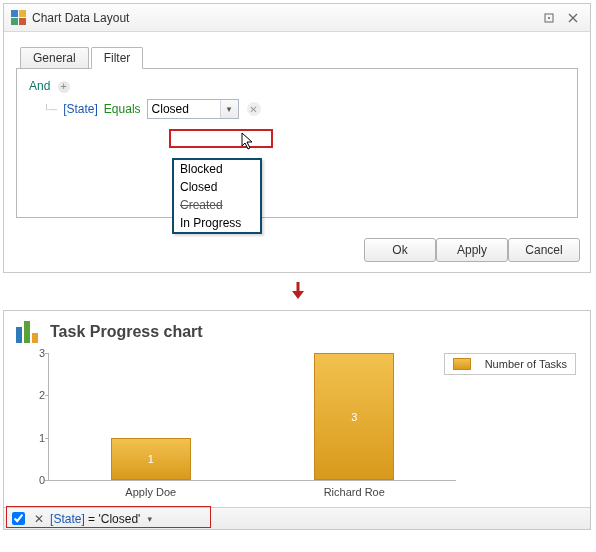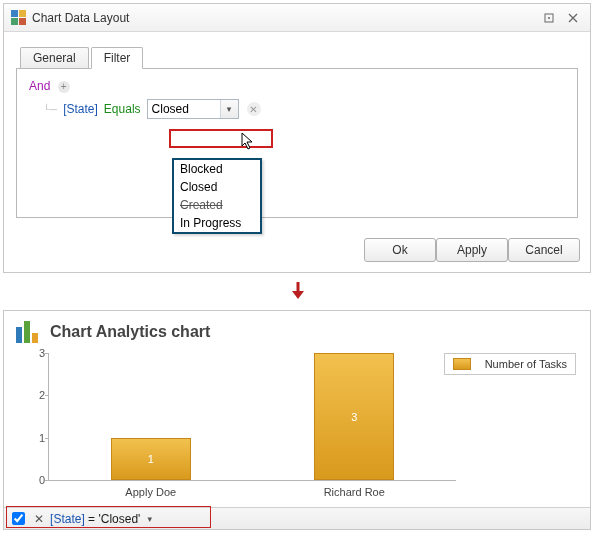--- a/index.html
+++ b/index.html
@@ -57,21 +57,21 @@
     z-index:2;
   }
   .tabpanel {
     border:1px solid #b8b8b8;
     background:#fff;
     height:150px;
     position:relative;
     padding:10px 12px;
   }
   
-  .root-and { color:#a21caf; }
+  .root-and { color:#0f766e; }
   .add-cond {
     display:inline-block; width:12px; height:12px; border-radius:6px;
     background:#e8e8e8; color:#888; text-align:center; line-height:12px;
     font-size:10px; margin-left:4px; cursor:pointer;
   }
   .cond-row { margin: 6px 0 0 14px; display:flex; align-items:center; gap:4px; }
   .tree-elbow { color:#bbb; font-size:10px; margin-right:2px; }
   .field-token { color:#1b56b3; }
   .op-token { color:#1a8a1a; margin: 0 2px; }
   .combo {
@@ -282,21 +282,21 @@
   </svg>
 </div>
 
 <div class="chart-panel">
   <div class="chart-header">
     <div class="chart-logo">
       <div class="bar" style="height:16px;background:#2f7ab8"></div>
       <div class="bar" style="height:22px;background:#5aa23c"></div>
       <div class="bar" style="height:10px;background:#e4a22a"></div>
     </div>
-    <div class="chart-title">Chart Analytics chart</div>
+    <div class="chart-title">Task Progress chart</div>
   </div>
 
   <div class="chart-area">
     <div class="plot">
 
     <div class="ytick" style="top: 100%;">0</div>
         <div class="gridline-left-tick" style="top: 100%;"></div>
         <div class="ytick" style="top: 66.6667%;">1</div>
         <div class="gridline-left-tick" style="top: 66.6667%;"></div>
         <div class="ytick" style="top: 33.3333%;">2</div>

